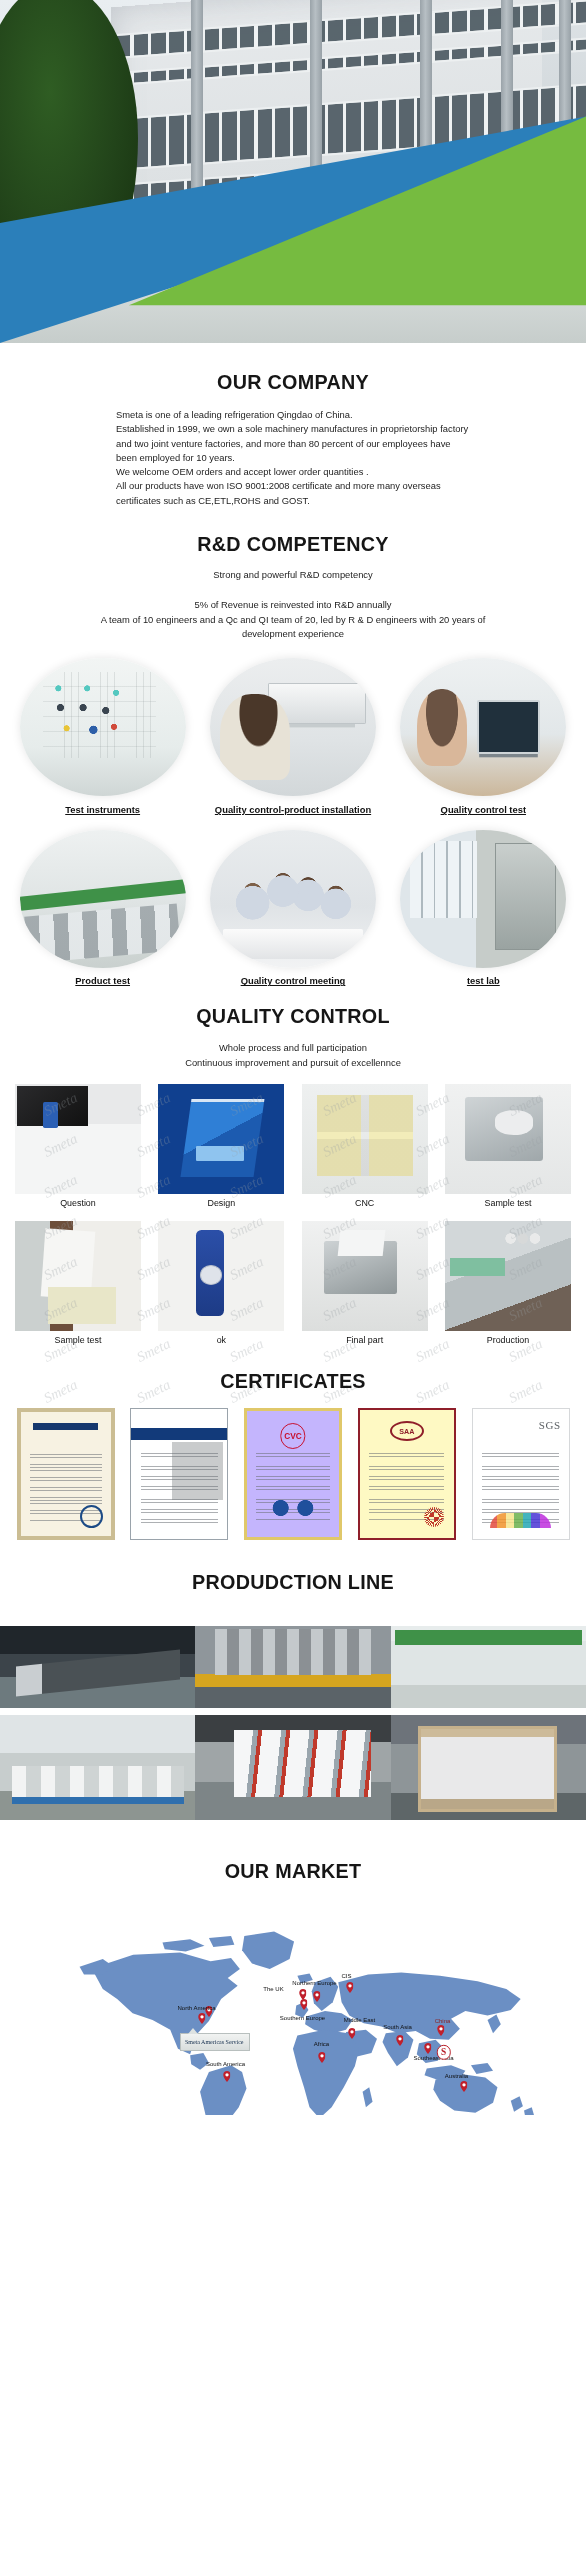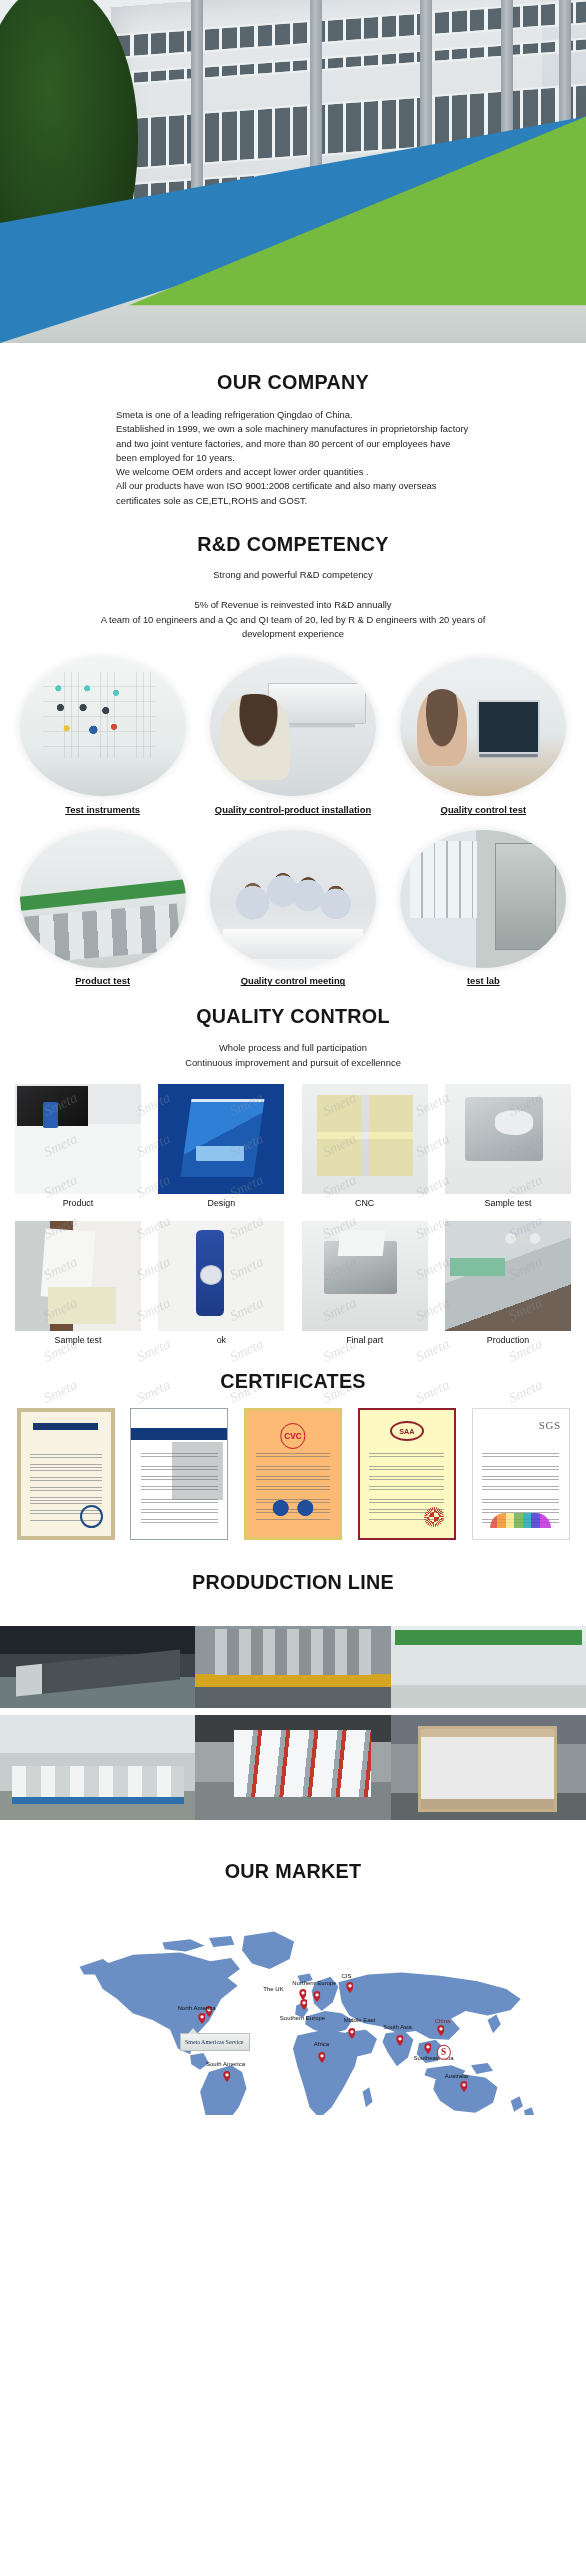--- a/index.html
+++ b/index.html
@@ -389,21 +389,21 @@
      background:#16386e; }
   .cert1 .seal{ position:absolute; right:8%; bottom:6%; width:23px;height:23px;
      border-radius:50%; border:2.2px double #1b4a86; }
   .cert2{ border:0.6px solid #9aa3ab; background:#fff; }
   .cert2 .topbar{ position:absolute; left:0; right:0; top:0; height:16%;
      background:#fff; border-bottom:1.7px solid #123a7a; }
   .cert2 .blue{ position:absolute; left:0; right:0; top:16%; height:8%;
      background:#123a7a; }
   .cert2 .grey{ position:absolute; left:42%; right:4%; top:26%; bottom:30%;
      background:#c9cbcc; }
-  .cert3{ border: 3.3px solid #e0c86a; background:#fdba74; }
+  .cert3{ border: 3.3px solid #e0c86a; background:#c4b5fd; }
   .cert3 .cvc{ position:absolute; left:50%; transform:translateX(-50%); top:10%;
      width:25.4px;height:25.4px;border-radius:50%;border:1.7px solid #c8102e;
      color:#c8102e; font-weight:900; font-size:8.3px;
      display:flex;align-items:center;justify-content:center;}
   .cert3 .logos{ position:absolute; left:50%; transform:translateX(-50%); bottom:16%;
      width:44px; height:16.6px;
      background:
        radial-gradient(circle at 22% 50%, #1f4f9c 0 7.7px, transparent 8.3px),
        radial-gradient(circle at 78% 50%, #1f4f9c 0 7.7px, transparent 8.3px);}
   .cert4{ border: 2.8px solid #8f1f2a; background:#fef9c3; }
@@ -520,21 +520,21 @@
     <div class="shape-blue"></div>
     <div class="shape-green"></div>
   </div>
 
   <div class="section">
     <h1 class="sec-title h-company">OUR COMPANY</h1>
     <div class="body-copy">
       <p>Smeta is one of a leading refrigeration Qingdao of China.</p>
       <p>Established in 1999, we own a sole machinery manufactures in proprietorship factory and two joint venture factories, and more than 80 percent of our employees have been employed for 10 years.</p>
       <p>We welcome OEM orders and accept lower order quantities .</p>
-      <p> All our products have won ISO 9001:2008 certificate and also many overseas certificates sole as CE,ETL,ROHS and GOST.</p>
+      <p> All our products have won ISO 9001:2008 certificate and more many overseas certificates such as CE,ETL,ROHS and GOST.</p>
     </div>
   </div>
 
   <div class="section">
     <h1 class="sec-title h-rd">R&amp;D COMPETENCY</h1>
     <div class="center-copy">Strong and powerful R&amp;D competency</div>
     <div class="spacer-28"></div>
     <div class="center-copy">
       <p>5% of Revenue is reinvested into R&amp;D annually</p>
       <p>A team of 10 engineers and a Qc and QI team of 20, led by R &amp; D engineers with 20 years of development experience</p>
@@ -584,21 +584,21 @@
     <h1 class="sec-title h-qc">QUALITY CONTROL</h1>
     <div class="center-copy">
       <p>Whole process and full participation</p>
       <p>Continuous improvement and pursuit of excellennce</p>
     </div>
 
     <div class="proc-wrap">
       <div class="proc-grid">
         <div class="proc-cell">
           <div class="proc-img p-question"></div>
-          <div class="proc-cap">Product</div>
+          <div class="proc-cap">Question</div>
         </div>
         <div class="proc-cell">
           <div class="proc-img p-design"></div>
           <div class="proc-cap">Design</div>
         </div>
         <div class="proc-cell">
           <div class="proc-img p-cnc"></div>
           <div class="proc-cap">CNC</div>
         </div>
         <div class="proc-cell">

